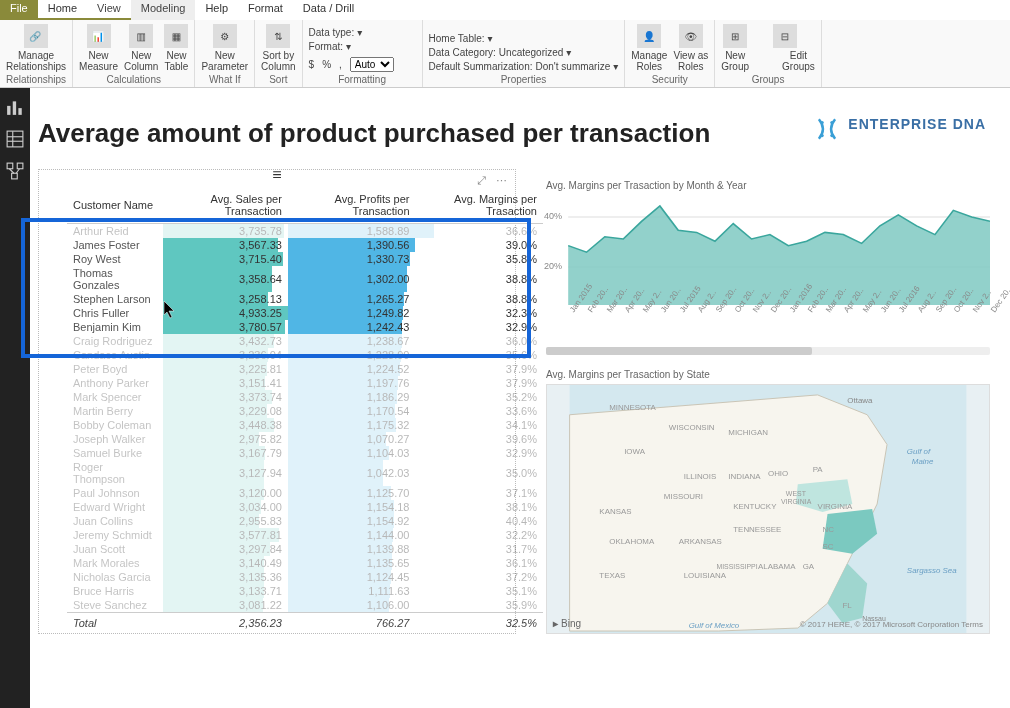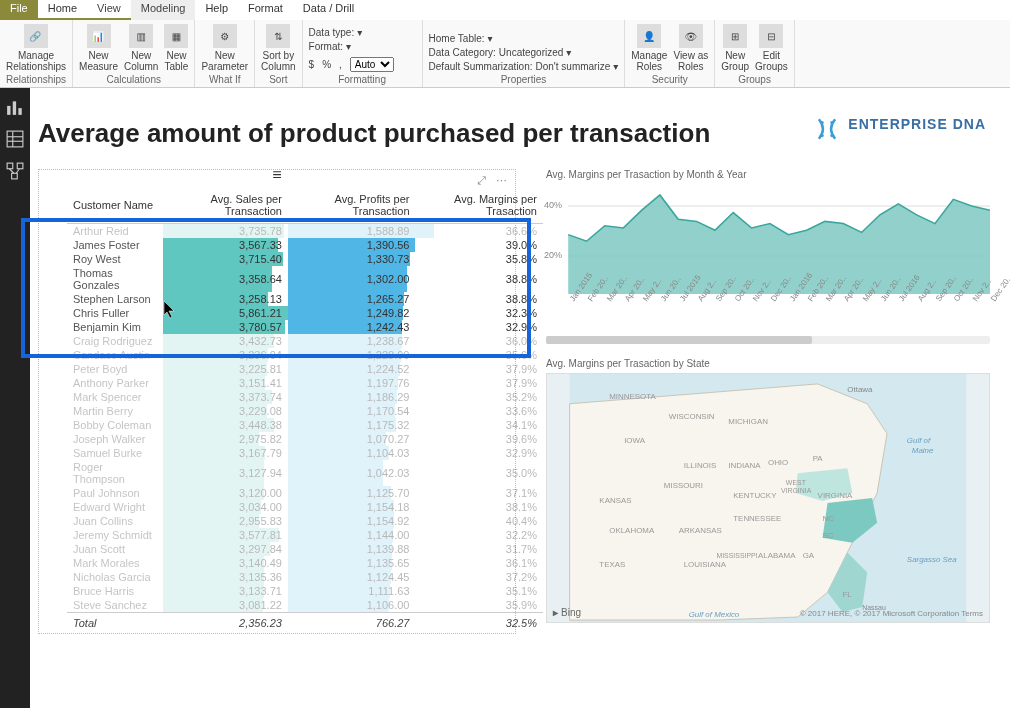--- a/index.html
+++ b/index.html
@@ -54,21 +54,21 @@
   .bar { position: absolute; left: 0; top: 0; bottom: 0; background: #5fc7c0; }
   .bar2 { background: #50b6e5; }
   .barval { position: relative; z-index: 1; }
   table.data tfoot td { border-top: 1px solid #ccc; padding: 4px 6px; font-weight: 400; color:#444;font-style:italic;}
   .faded td { opacity: 0.35; }
   .faded .bar, .faded .bar2 { opacity: 0.5; }
   .highlight-box { position: absolute; border: 4px solid #1565d8; pointer-events: none; }
   .cursor { position:absolute; width:14px; height:18px; pointer-events:none; }
 
   
-  .rightcol { flex: 1; display: flex; flex-direction: column; gap: 14px; }
+  .rightcol { flex: 1; display: flex; flex-direction: column; gap: 14px; justify-content: flex-end; }
   .charttitle { font-size: 10px; color: #666; margin-bottom: 4px; }
   .areachart { width: 100%; height: 130px; position:relative;}
   .areachart .ylabel { position:absolute; left:-2px; font-size:9px; color:#888; }
   .xlabels { display:flex; justify-content:space-between; font-size:8px; color:#888; transform-origin:left; }
   .xlabels span { transform: rotate(-55deg); transform-origin: left top; white-space:nowrap; width:1px;}
   .scrollbar { height:8px; background:#eee; margin-top:22px; border-radius:2px;}
   .scrollbar .thumb { height:100%; width:60%; background:#ccc; border-radius:2px;}
 
   .mapvis { width:100%; height:250px; border:1px solid #ddd; position:relative; background:#e8f0f3; overflow:hidden;}
 
@@ -192,21 +192,21 @@
   </div>
   <div class="rgroup">
     <div class="items">
       <div class="ritem">
           <div class="icon">⊞</div>
           <div class="lbl" style="white-space:pre;">New
 Group</div>
         </div>
       <div class="ritem">
           <div class="icon">⊟</div>
-          <div class="lbl" style="white-space:pre;">Edit
+          <div class="lbl" style="white-space:pre;margin-left:27px;">Edit
 Groups</div>
         </div>
     </div>
     <div class="glabel">Groups</div>
   </div>
 </div>
 
 <div class="shell">
 
   <div class="leftnav">
@@ -286,21 +286,21 @@
                 <td class="num">38.8%</td>
               </tr>
               <tr>
                 <td class="name">Stephen Larson</td>
                 <td class="num"><div class="bar" style="width:84.29831824062096%"></div><span class="barval">3,258.13</span></td>
                 <td class="num"><div class="bar bar2" style="width:90.96117900790797%"></div><span class="barval">1,265.27</span></td>
                 <td class="num">38.8%</td>
               </tr>
               <tr>
                 <td class="name">Chris Fuller</td>
-                <td class="num"><div class="bar" style="width:100%"></div><span class="barval">5,861.21</span></td>
+                <td class="num"><div class="bar" style="width:100%"></div><span class="barval">4,933.25</span></td>
                 <td class="num"><div class="bar bar2" style="width:89.85046728971963%"></div><span class="barval">1,249.82</span></td>
                 <td class="num">32.3%</td>
               </tr>
               <tr>
                 <td class="name">Benjamin Kim</td>
                 <td class="num"><div class="bar" style="width:97.81552393272963%"></div><span class="barval">3,780.57</span></td>
                 <td class="num"><div class="bar bar2" style="width:89.31919482386772%"></div><span class="barval">1,242.43</span></td>
                 <td class="num">32.9%</td>
               </tr>
               <tr class="faded">

